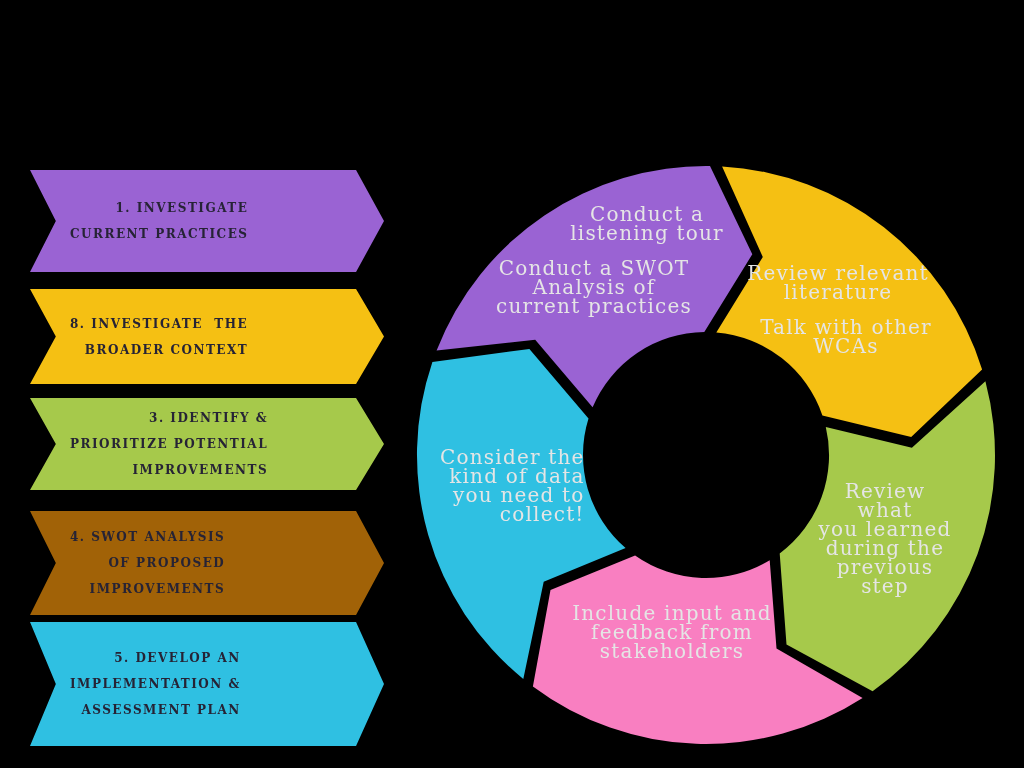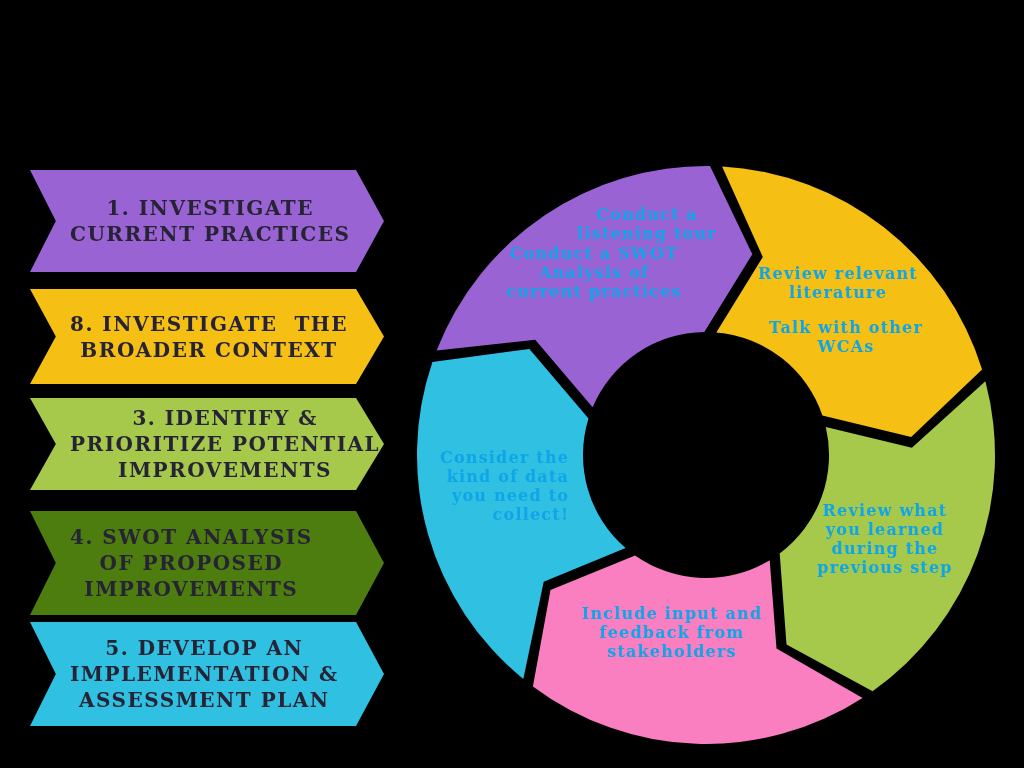--- a/index.html
+++ b/index.html
@@ -9,39 +9,39 @@
     font-family:"DejaVu Serif","Liberation Serif",serif;
   }
   
   .banner {
     position:absolute; left:30px; width:354px; height:102px;
     clip-path:polygon(0 0, 92.1% 0, 100% 50%, 92.1% 100%, 0 100%, 7.3% 50%);
     display:flex; align-items:center;
     padding-left:40px; box-sizing:border-box;
   }
   .banner-label {
-    font-size:20px; font-weight:700; letter-spacing:1.5px; line-height:26px;
-    white-space:pre-wrap; color:#262335; text-align:center;
+    font-size:12px; font-weight:700; letter-spacing:1.5px; line-height:26px;
+    white-space:pre-wrap; color:#262335; text-align:right;
   }
   #b-0 { top:170px; }
   #b-1 { top:289px; height:95px; }
   #b-2 { top:398px; height:92px; }
   #b-3 { top:511px; height:104px; }
-  #b-4 { top:622px; height:104px; }
+  #b-4 { top:622px; height:124px; }
 
   
   #cycle-svg { position:absolute; left:0; top:0; }
   .clabel {
     position:absolute; transform:translate(-50%,-50%);
-    text-align:center; font-size:16px; font-weight:700;
+    text-align:center; font-size:20px; font-weight:400;
     letter-spacing:1.2px; line-height:19px; white-space:pre-wrap;
-    color:#0ea5e9;
+    color:#e5e5e5;
   }
   #cl-0 { left:647px; top:224px; }
-  #cl-1 { left:594px; top:272px; }
+  #cl-1 { left:594px; top:287px; }
   #cl-2 { left:838px; top:283px; }
   #cl-3 { left:846px; top:337px; }
   #cl-4 { left:885px; top:539px; }
   #cl-5 { left:672px; top:632px; }
   #cl-6 { left:440px; top:448px; transform:none; text-align:right; }
 </style>
 </head>
 <body>
 
 <div>
@@ -51,21 +51,21 @@
   </div>
   <div class="banner" id="b-1" style="background: rgb(245, 192, 19);">
     <span class="banner-label">8. INVESTIGATE  THE
 BROADER CONTEXT</span>
   </div>
   <div class="banner" id="b-2" style="background: rgb(166, 201, 75);">
     <span class="banner-label">3. IDENTIFY &amp;
 PRIORITIZE POTENTIAL
 IMPROVEMENTS</span>
   </div>
-  <div class="banner" id="b-3" style="background: #4d7c0f;">
+  <div class="banner" id="b-3" style="background: #a16207;">
     <span class="banner-label">4. SWOT ANALYSIS
 OF PROPOSED
 IMPROVEMENTS</span>
   </div>
   <div class="banner" id="b-4" style="background: rgb(47, 192, 226);">
     <span class="banner-label">5. DEVELOP AN
 IMPLEMENTATION &amp;
 ASSESSMENT PLAN</span>
   </div>
 </div>

